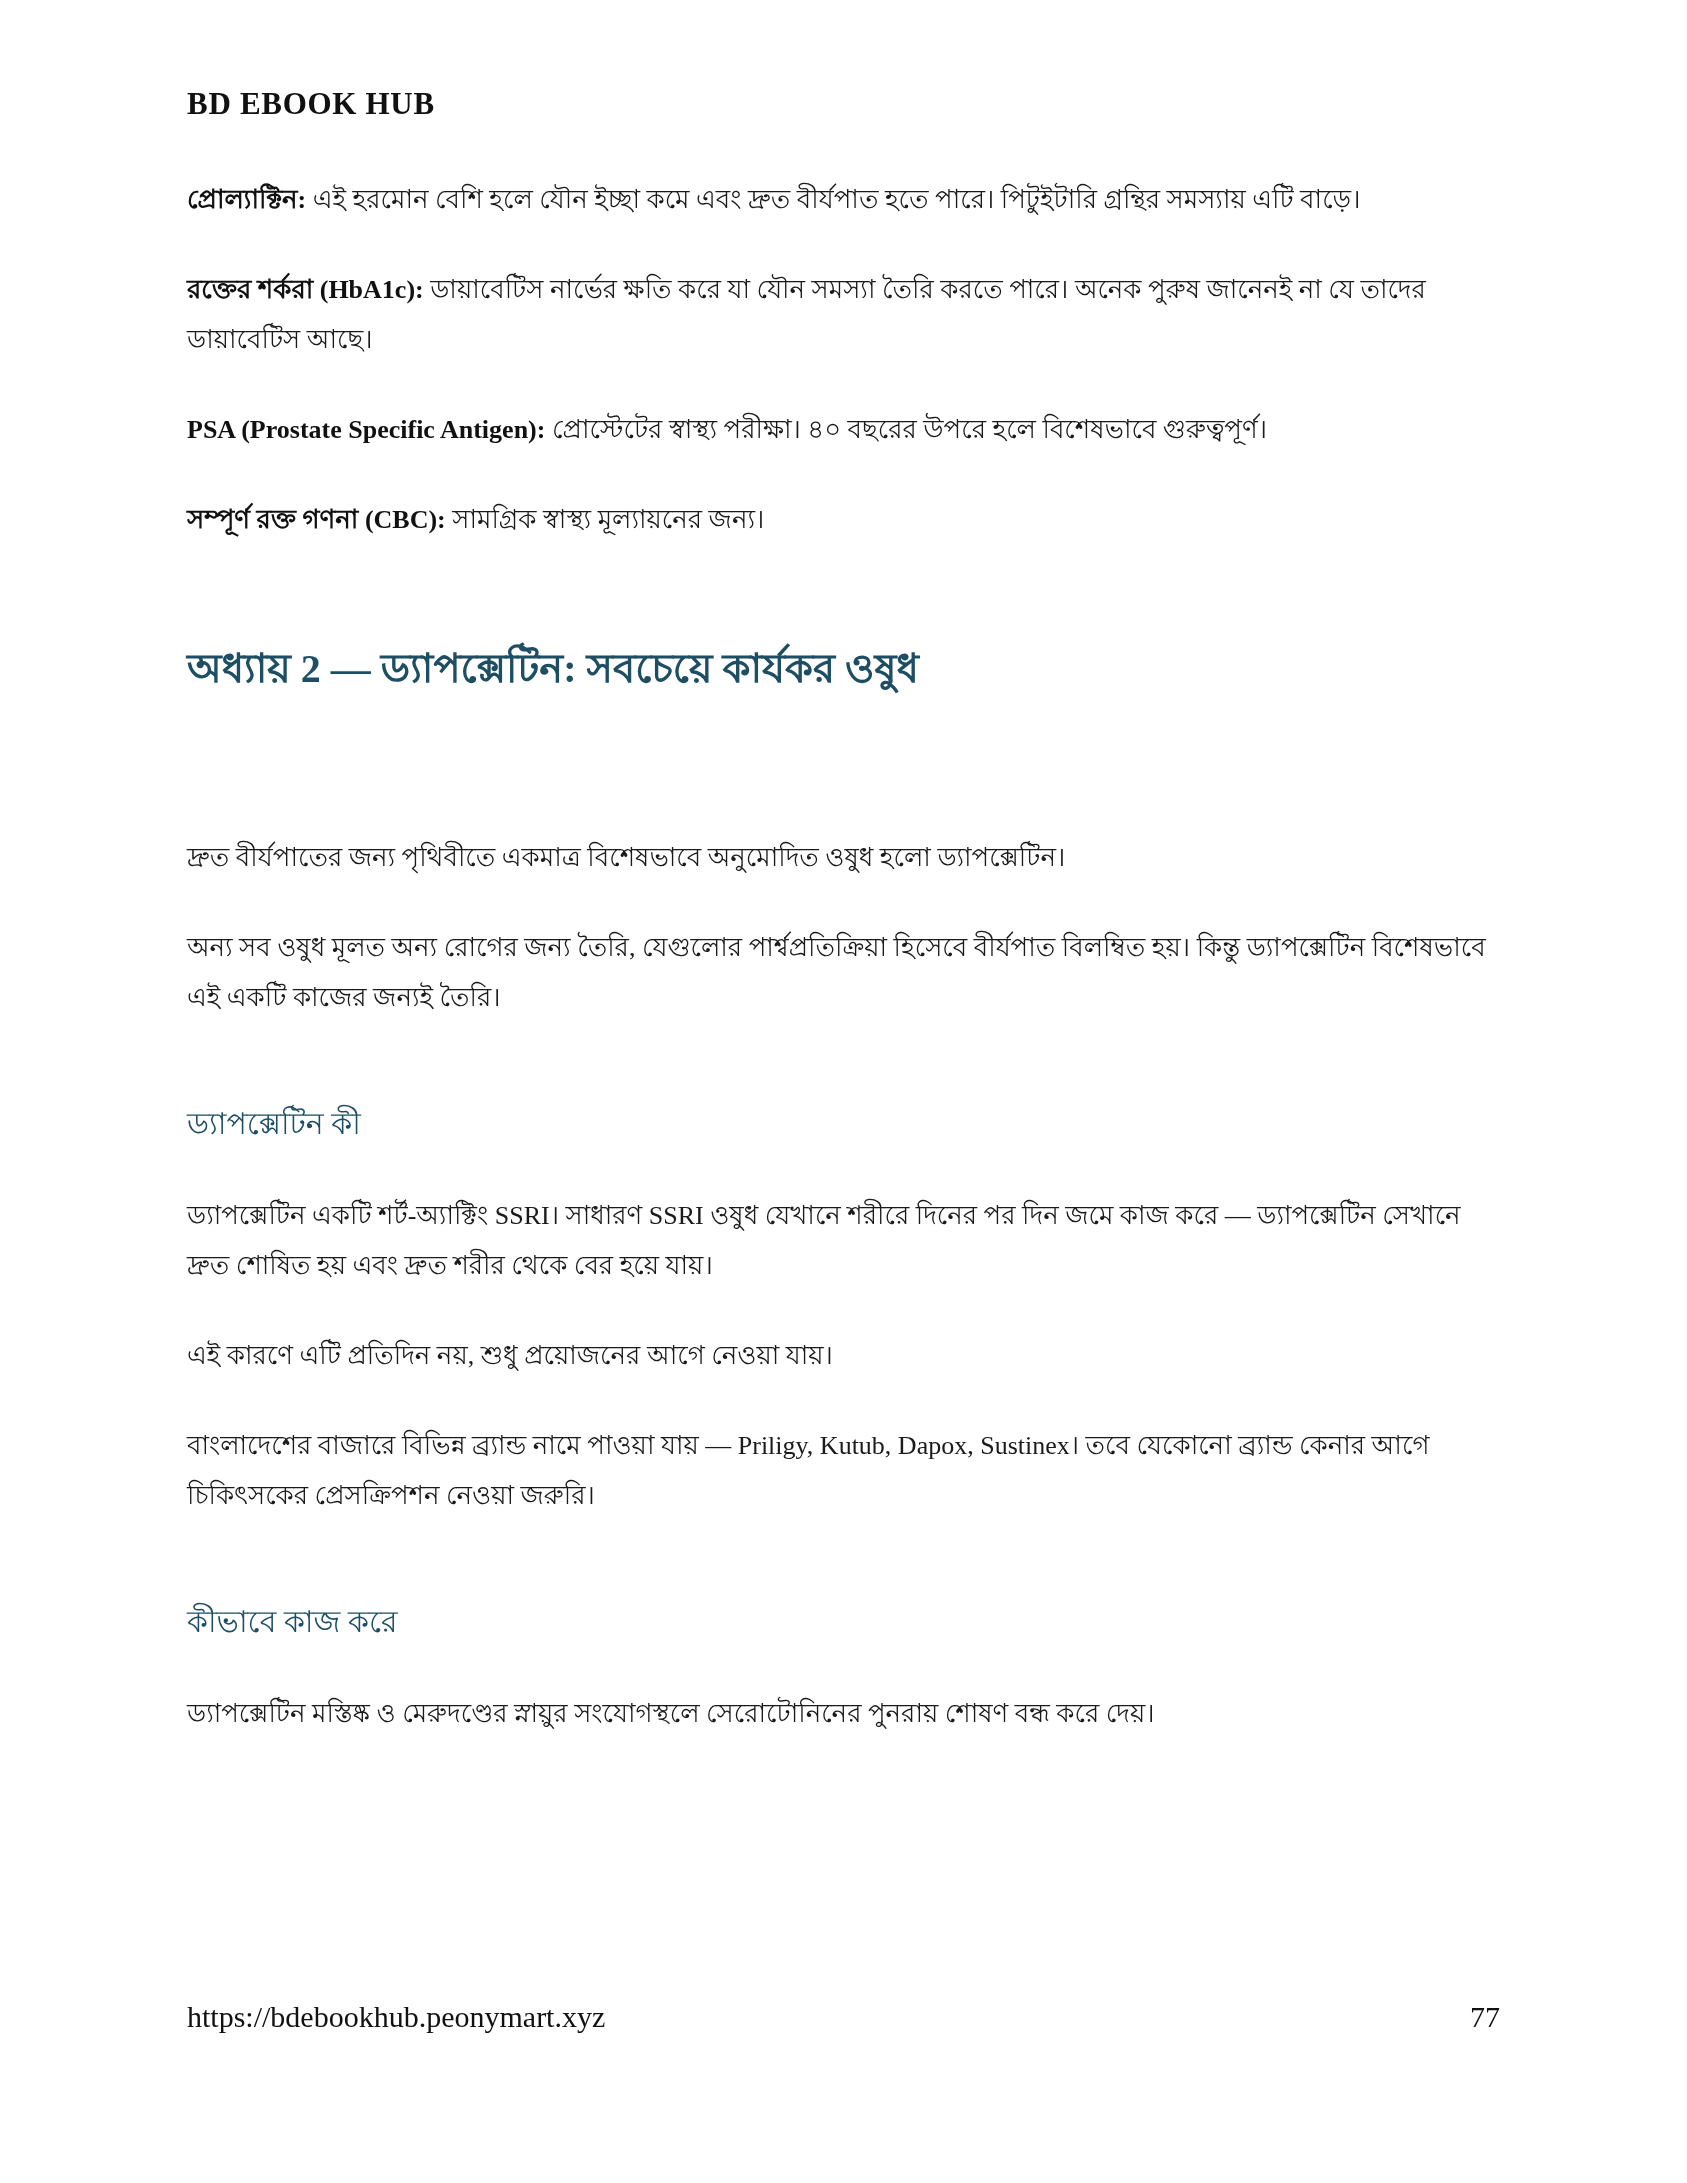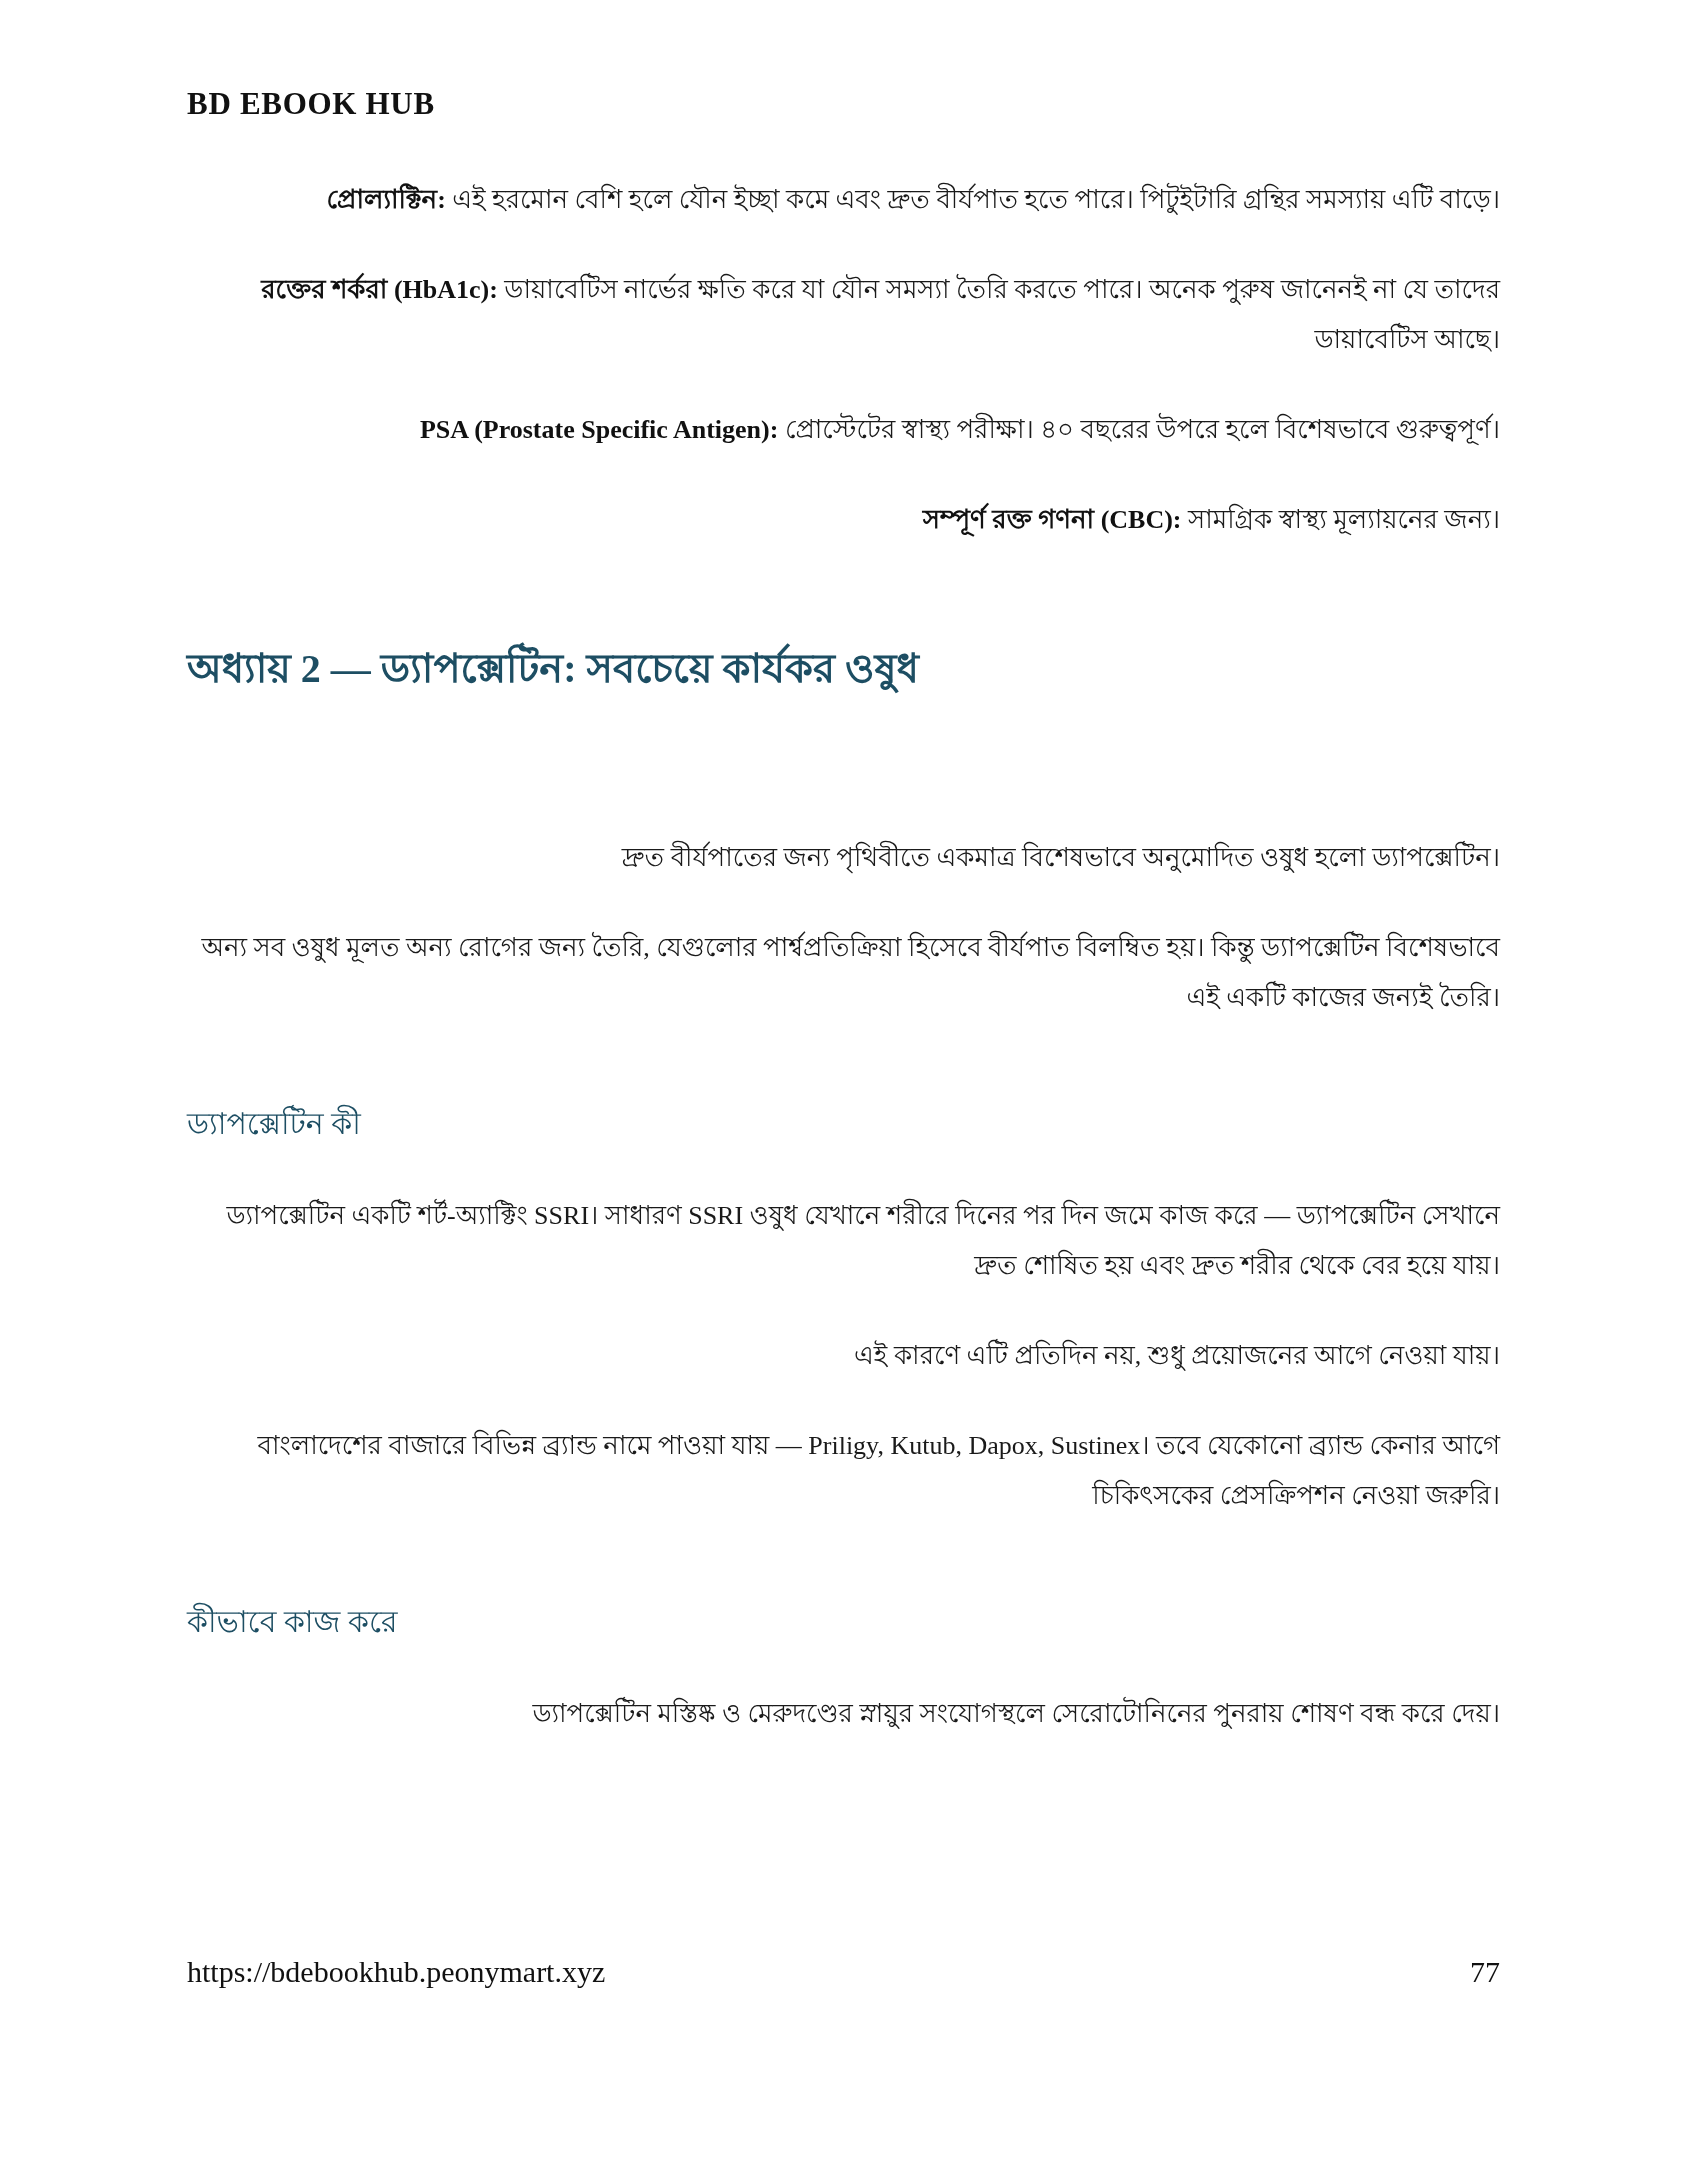--- a/index.html
+++ b/index.html
@@ -24,21 +24,21 @@
     font-weight: 600;
     letter-spacing: 0.7px;
     color: #111111;
     margin: 0 0 53px 0;
     line-height: 1.2;
   }
   p.body-para {
     font-size: 26px;
     line-height: 50px;
     margin: 0 0 40px 0;
-    text-align: right;
+    text-align: left;
   }
   p.body-para strong {
     font-weight: 700;
     color: #111111;
   }
   h1.chapter-title {
     font-size: 40px;
     line-height: 1.3;
     font-weight: 700;
     color: #1d4e63;
@@ -48,21 +48,21 @@
     font-size: 30px;
     line-height: 1.3;
     font-weight: 400;
     color: #1d4e63;
     margin: 81px 0 48px 0;
   }
   .doc-footer {
     position: absolute;
     left: 187px;
     right: 187px;
-    top: 1955px;
+    top: 2000px;
     display: flex;
     justify-content: space-between;
     align-items: baseline;
     font-size: 30px;
     color: #111111;
   }
 </style>
 </head>
 <body>
 

